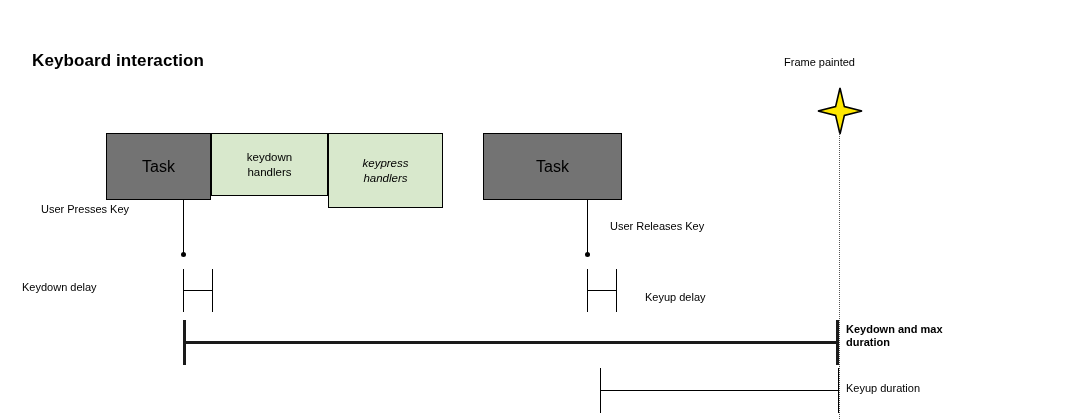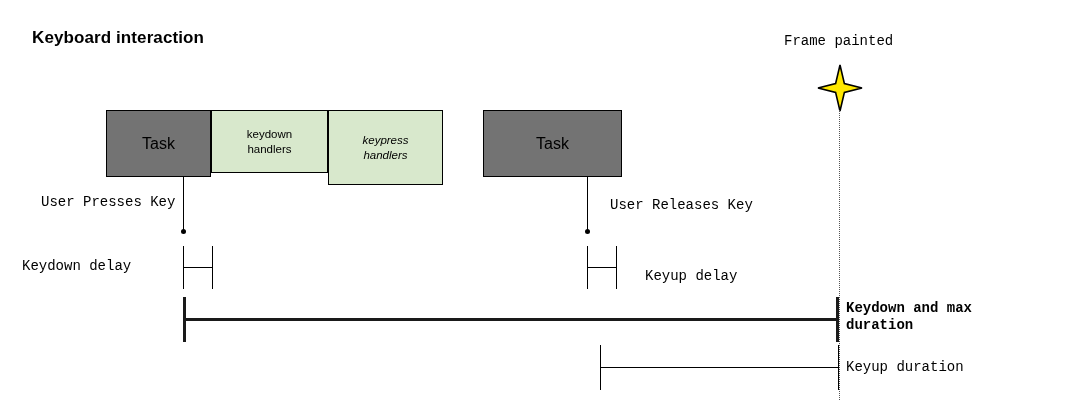--- a/index.html
+++ b/index.html
@@ -11,21 +11,21 @@
     font-family: "Liberation Sans", sans-serif;
     color: #000000;
   }
   #canvas {
     position: relative;
     width: 1080px;
     height: 420px;
     background: #ffffff;
     overflow: hidden;
   }
-  .abs { position: absolute; }
+  .abs { position: absolute; margin-top: 23px; }
 
   
   #page-title {
     left: 32px;
     top: 28px;
     font-size: 17px;
     font-weight: bold;
     letter-spacing: 0.1px;
     white-space: nowrap;
   }
@@ -63,24 +63,23 @@
     border-radius: 50%;
   }
 
   .dotted-line {
     width: 0;
     border-left: 1.6px dotted #555555;
   }
 
   
   .label {
-    font-size: 14px;
+    font-size: 11px;
     white-space: nowrap;
     line-height: 1.18;
-    font-family: Liberation Mono, monospace;
   }
   .label-bold { font-weight: bold; }
   .label-wrap { white-space: normal; }
 </style>
 </head>
 <body>
 
 <div id="canvas">
 
   <div class="abs" id="page-title">Keyboard interaction</div>
@@ -106,21 +105,21 @@
 
   <div class="abs box box-handler box-joined-right" style="left:328px; top:110px; width:115px; height:75px;font-style:italic;">
     <span>
       <span>keypress</span><br>
       <span>handlers</span>
     </span>
   </div>
 
   <div class="abs vline" style="left:183px; top:177px; height:55px;"></div>
   <div class="abs dot" style="left:181px; top:229px;"></div>
-  <div class="abs label" style="left:41px; top:194px;">User Presses Key</div>
+  <div class="abs label" style="left:41px; top:180px;">User Presses Key</div>
 
   <div class="abs vline" style="left:183px; top:246px; height:43px;"></div>
   <div class="abs vline" style="left:212px; top:246px; height:43px;"></div>
   <div class="abs hline" style="left:183px; top:267px; width:30px;"></div>
   <div class="abs label" style="left:22px; top:258px;">Keydown delay</div>
 
   <div class="abs box box-task box-joined-left" style="left:483px; top:110px; width:139px; height:67px;">Task</div>
 
 
   <div class="abs vline" style="left:587px; top:177px; height:55px;"></div>

